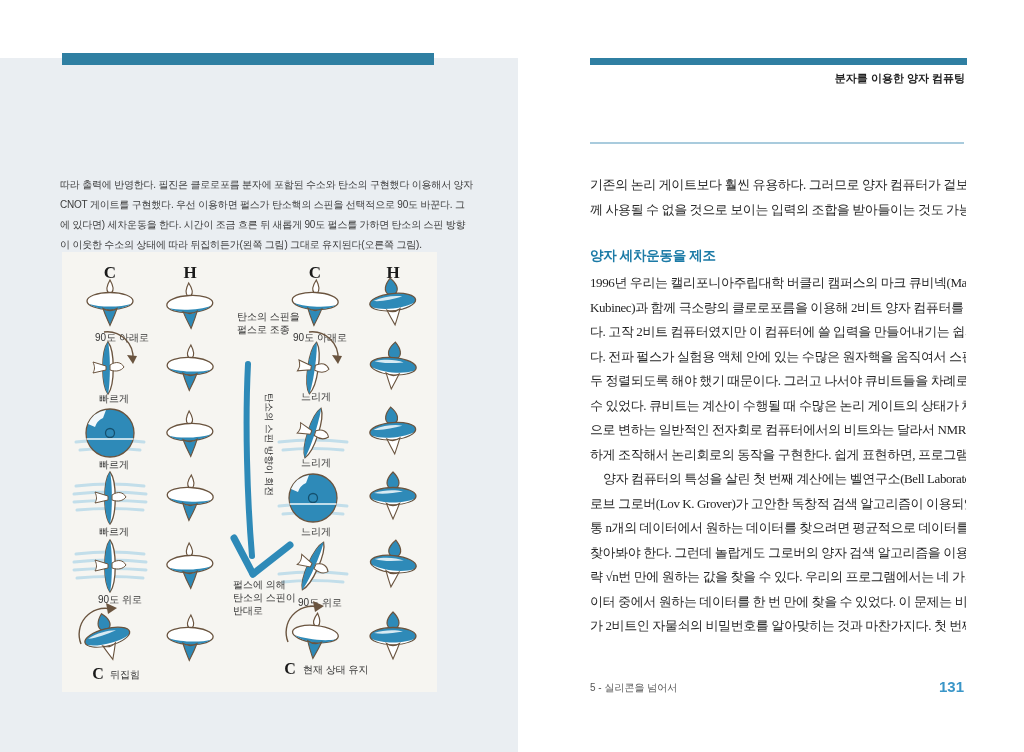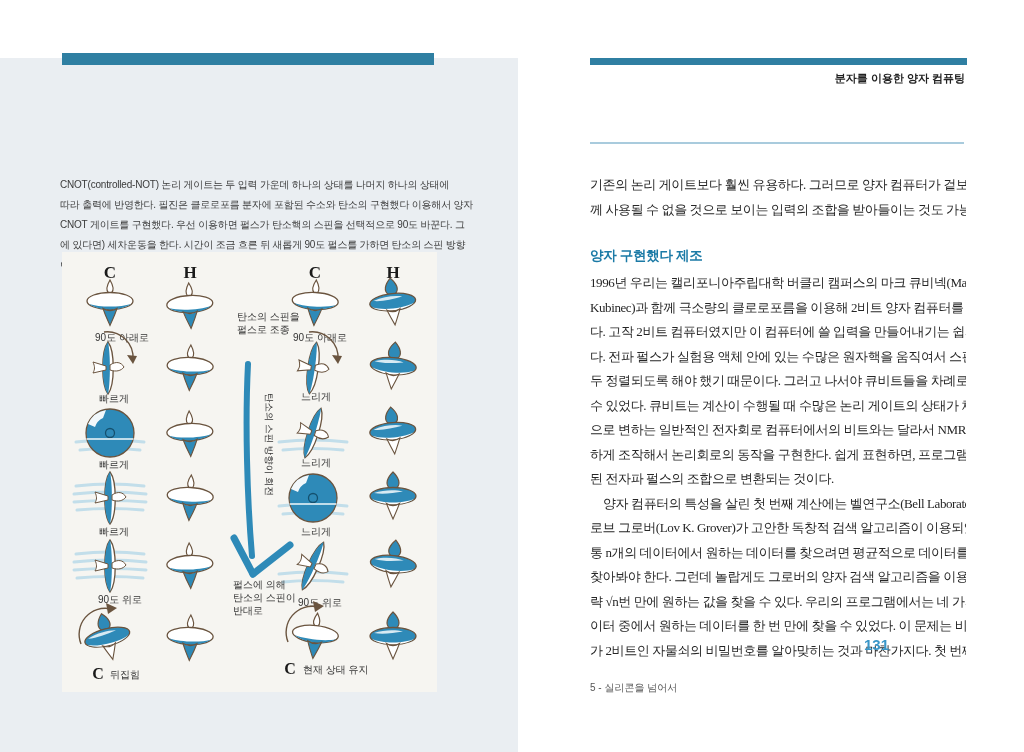--- a/index.html
+++ b/index.html
@@ -26,42 +26,41 @@
     font-size:11px;font-weight:bold;color:#222;white-space:nowrap;}
   .head-rule{position:absolute;left:72px;top:142px;width:374px;height:2px;background:var(--rule-light-blue,#a9cbdd);}
   .rbody{position:absolute;left:72px;top:173px;width:376px;font-family:"Liberation Serif","DejaVu Serif",serif;color:#262626;}
   .rbody .bline{white-space:nowrap;overflow:hidden;height:24.5px;line-height:24.5px;
     font-size:13px;letter-spacing:-0.4px;}
   .rbody .section-heading{margin-top:22px;height:24px;line-height:24px;font-size:13.5px;font-weight:bold;
     color:var(--heading-blue,#1b7aa6);font-family:"Liberation Sans","DejaVu Sans",sans-serif;letter-spacing:-0.3px;}
   .rbody .para2{margin-top:3px;}
   .rbody .indent{text-indent:13px;}
   .footer-left{position:absolute;left:72px;top:681px;font-size:10px;color:#555;white-space:nowrap;}
-  .page-num{position:absolute;left:346px;top:636px;width:100px;text-align:left;
+  .page-num{position:absolute;left:346px;top:678px;width:100px;text-align:right;
     font-size:15px;font-weight:bold;color:var(--page-number-blue,#3a96c8);}
 
   
   .figtext{font-family:"Liberation Sans","DejaVu Sans",sans-serif;font-size:10px;fill:#333;}
   .figtext-sm{font-family:"Liberation Sans","DejaVu Sans",sans-serif;font-size:9.5px;fill:#333;}
   .colhead{font-family:"Liberation Serif","DejaVu Serif",serif;font-size:17px;font-weight:bold;fill:#1a1a1a;}
   .capletter{font-family:"Liberation Serif","DejaVu Serif",serif;font-size:16px;font-weight:bold;fill:#1a1a1a;}
   .blu{fill:var(--illustration-blue,#2e8ab8);}
   .wht{fill:#fff;}
   .out{stroke:var(--ink,#6a543f);}
   .rip{stroke:var(--ripple,#b9d9e9);stroke-width:3;fill:none;stroke-linecap:round;opacity:.85;}
   .arrowblue{stroke:var(--illustration-blue,#2e8ab8);fill:none;stroke-linecap:round;}
 </style>
 </head>
 <body>
 
 <div class="canvas">
 
   <div class="left-page">
     <div class="intro">
-      <div class="iline">CNOT(controlled-NOT) 논리 게이트는 두 입력 가운데 하나의 상태를 나머지 하나의 상태에</div>
       <div class="iline">따라 출력에 반영한다. 필진은 클로로포름 분자에 포함된 수소와 탄소의 구현했다 이용해서 양자</div>
       <div class="iline">CNOT 게이트를 구현했다. 우선 이용하면 펄스가 탄소핵의 스핀을 선택적으로 90도 바꾼다. 그</div>
       <div class="iline">에 있다면) 세차운동을 한다. 시간이 조금 흐른 뒤 새롭게 90도 펄스를 가하면 탄소의 스핀 방향</div>
       <div class="iline">이 이웃한 수소의 상태에 따라 뒤집히든가(왼쪽 그림) 그대로 유지된다(오른쪽 그림).</div>
     </div>
 
   </div>
   <div class="left-bar"></div>
 
   <div class="figure-box">
@@ -249,32 +248,31 @@
 
   <div class="right-page">
     <div class="right-bar"></div>
     <div class="running-head">분자를 이용한 양자 컴퓨팅</div>
     <div class="head-rule"></div>
 
     <div class="rbody">
       <div class="bline">기존의 논리 게이트보다 훨씬 유용하다. 그러므로 양자 컴퓨터가 겉보기에 함</div>
       <div class="bline">께 사용될 수 없을 것으로 보이는 입력의 조합을 받아들이는 것도 가능하다.</div>
 
-      <div class="section-heading">양자 구현했다 제조</div>
+      <div class="section-heading">양자 세차운동을 제조</div>
 
       <div class="para2">
         <div class="bline">1996년 우리는 캘리포니아주립대학 버클리 캠퍼스의 마크 큐비넥(Mark G.</div>
         <div class="bline">Kubinec)과 함께 극소량의 클로로포름을 이용해 2비트 양자 컴퓨터를 제작했</div>
         <div class="bline">다. 고작 2비트 컴퓨터였지만 이 컴퓨터에 쓸 입력을 만들어내기는 쉽지 않았</div>
         <div class="bline">다. 전파 펄스가 실험용 액체 안에 있는 수많은 원자핵을 움직여서 스핀이 모</div>
         <div class="bline">두 정렬되도록 해야 했기 때문이다. 그러고 나서야 큐비트들을 차례로 조작할</div>
         <div class="bline">수 있었다. 큐비트는 계산이 수행될 때 수많은 논리 게이트의 상태가 체계적</div>
         <div class="bline">으로 변하는 일반적인 전자회로 컴퓨터에서의 비트와는 달라서 NMR을 다양</div>
         <div class="bline">하게 조작해서 논리회로의 동작을 구현한다. 쉽게 표현하면, 프로그램이 연속</div>
-        <div class="bline">된 전자파 펄스의 조합으로 변환되는 것이다.</div>
       </div>
 
       <div class="para3">
         <div class="bline indent">양자 컴퓨터의 특성을 살린 첫 번째 계산에는 벨연구소(Bell Laboratories)</div>
         <div class="bline">로브 그로버(Lov K. Grover)가 고안한 독창적 검색 알고리즘이 이용되었다. 보</div>
         <div class="bline">통 n개의 데이터에서 원하는 데이터를 찾으려면 평균적으로 데이터를 n/2번</div>
         <div class="bline">찾아봐야 한다. 그런데 놀랍게도 그로버의 양자 검색 알고리즘을 이용하면 대</div>
         <div class="bline">략 √n번 만에 원하는 값을 찾을 수 있다. 우리의 프로그램에서는 네 가지 데</div>
         <div class="bline">이터 중에서 원하는 데이터를 한 번 만에 찾을 수 있었다. 이 문제는 비밀번호</div>
         <div class="bline">가 2비트인 자물쇠의 비밀번호를 알아맞히는 것과 마찬가지다. 첫 번째 시도</div>

